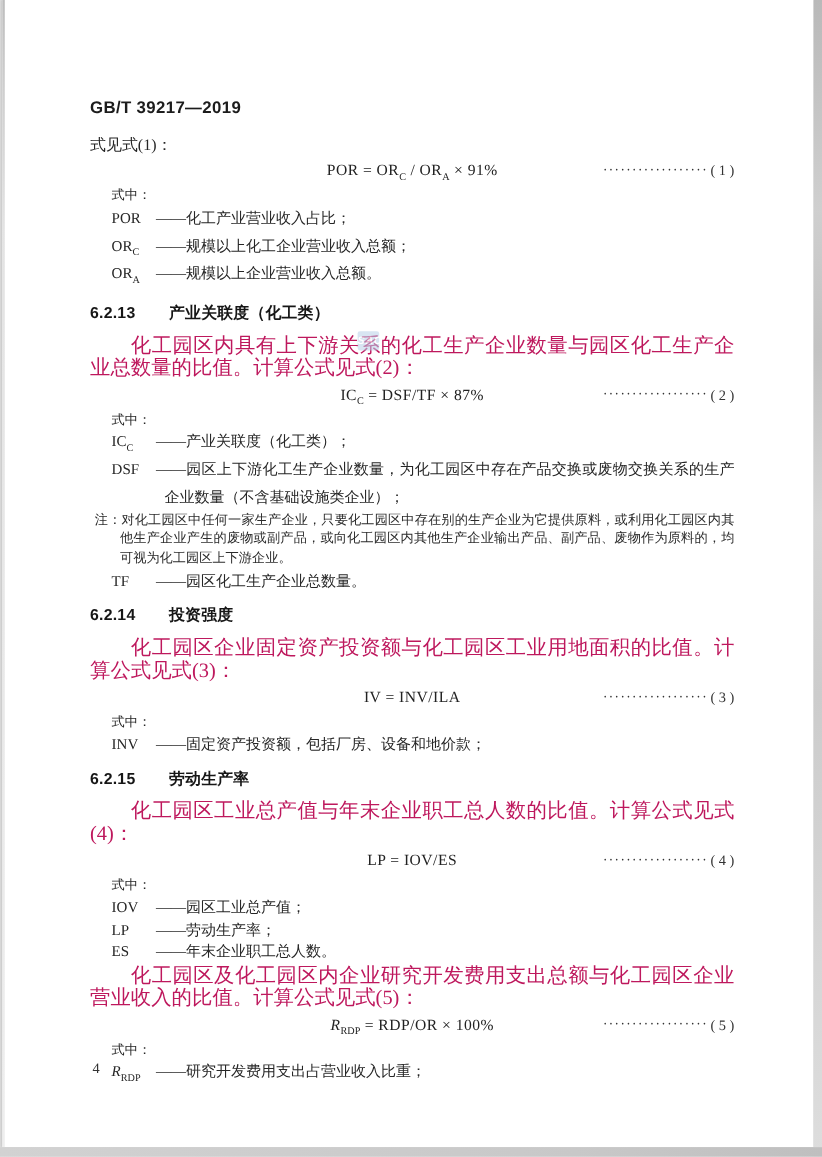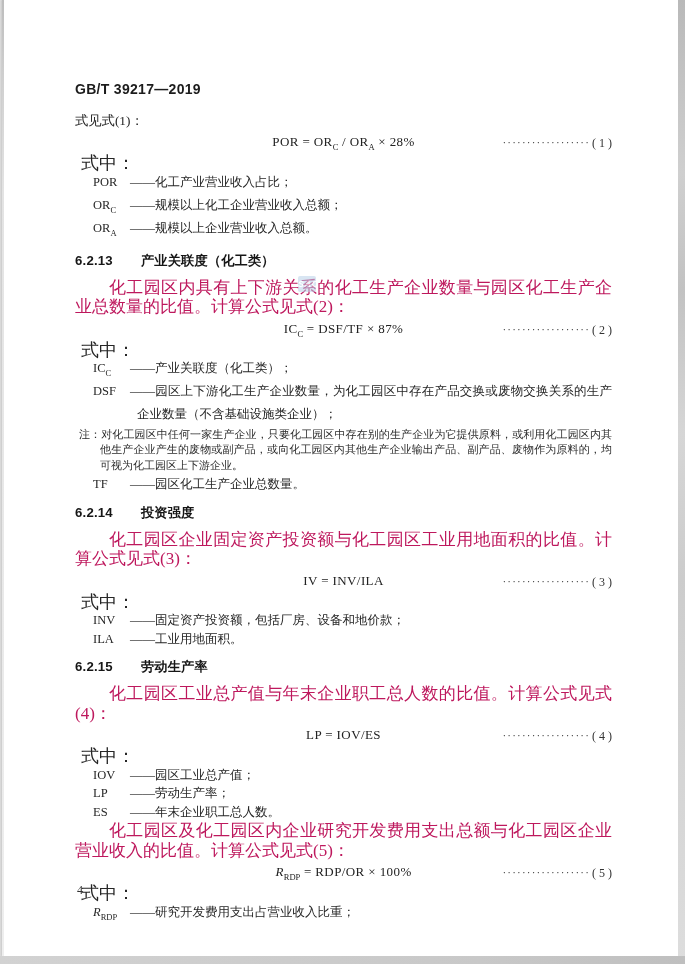--- a/index.html
+++ b/index.html
@@ -47,21 +47,21 @@
     margin:2px 0;font-size:13px;color:#222;
   }
   .eq-body{letter-spacing:.4px;}
   .eq-body sub,.term sub{font-size:8.5px;letter-spacing:0;}
   .it{font-style:italic;}
   .eq-num{
     position:absolute;right:0;top:0;font-size:12px;color:#333;
     white-space:nowrap;
   }
   .dots{letter-spacing:1.2px;font-size:11px;vertical-align:1px;margin-right:2px;color:#333;}
-  .where{font-size:18px;line-height:18.5px;margin-left:6px;}
+  .where{font-size:11px;line-height:18.5px;margin-left:18px;}
   .def-line{
     font-size:12.5px;line-height:18.5px;
     margin-left:18px;padding-left:44px;text-indent:-44px;
     text-align:justify;color:#262626;
   }
   .term{display:inline-block;min-width:37px;text-indent:0;}
   .note{
     font-size:11px;line-height:15.5px;margin:3px 0 2px 4px;
     padding-left:21px;text-indent:-21px;text-align:justify;color:#2b2b2b;
   }
@@ -87,21 +87,21 @@
 <body>
 
 <div class="page">
   <div class="content">
 
     <div class="doc-code">GB/T 39217—2019</div>
 
     <div class="intro">式见式(1)：</div>
 
     <div class="eq-row">
-      <span class="eq-body"><span>POR = OR</span><sub>C</sub><span> / OR</span><sub>A</sub><span> × 28%</span></span>
+      <span class="eq-body"><span>POR = OR</span><sub>C</sub><span> / OR</span><sub>A</sub><span> × 91%</span></span>
       <span class="eq-num"><span class="dots">··················</span><span>( 1 )</span></span>
     </div>
 
     <div class="where">式中：</div>
 
     <div class="def-line"><span class="term"><span>POR</span><sub></sub></span><span>——化工产业营业收入占比；</span></div>
     <div class="def-line"><span class="term"><span>OR</span><sub>C</sub></span><span>——规模以上化工企业营业收入总额；</span></div>
     <div class="def-line"><span class="term"><span>OR</span><sub>A</sub></span><span>——规模以上企业营业收入总额。</span></div>
 
     <h2 class="sec"><span class="sec-num">6.2.13</span><span>产业关联度（化工类）</span></h2>
@@ -123,21 +123,20 @@
     <h2 class="sec"><span class="sec-num">6.2.14</span><span>投资强度</span></h2>
     <p class="para">化工园区企业固定资产投资额与化工园区工业用地面积的比值。计算公式见式(3)：</p>
 
     <div class="eq-row">
       <span class="eq-body"><span>IV = INV/ILA</span></span>
       <span class="eq-num"><span class="dots">··················</span><span>( 3 )</span></span>
     </div>
 
     <div class="where">式中：</div>
     <div class="def-line"><span class="term"><span>INV</span></span><span>——固定资产投资额，包括厂房、设备和地价款；</span></div>
-    <div class="def-line"><span class="term"><span>ILA</span></span><span>——工业用地面积。</span></div>
 
     <h2 class="sec"><span class="sec-num">6.2.15</span><span>劳动生产率</span></h2>
     <p class="para">化工园区工业总产值与年末企业职工总人数的比值。计算公式见式(4)：</p>
 
     <div class="eq-row">
       <span class="eq-body"><span>LP = IOV/ES</span></span>
       <span class="eq-num"><span class="dots">··················</span><span>( 4 )</span></span>
     </div>
 
     <div class="where">式中：</div>

